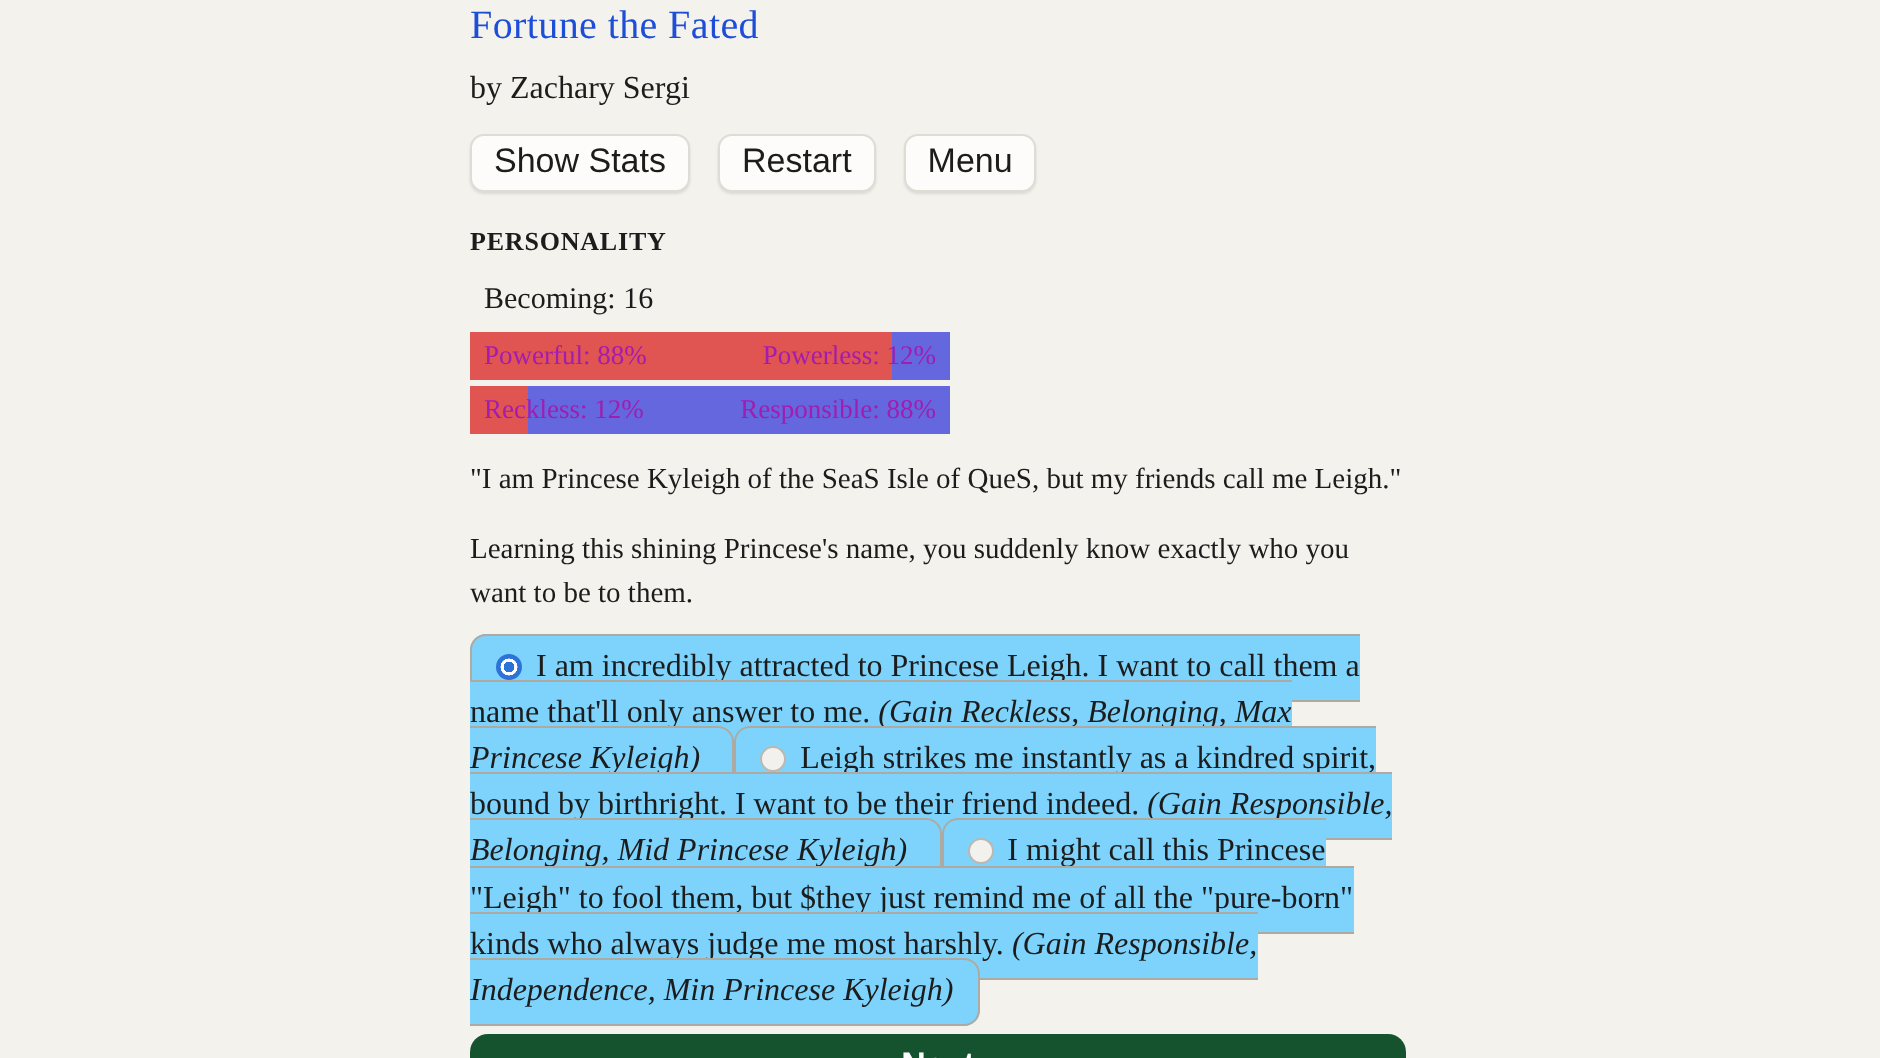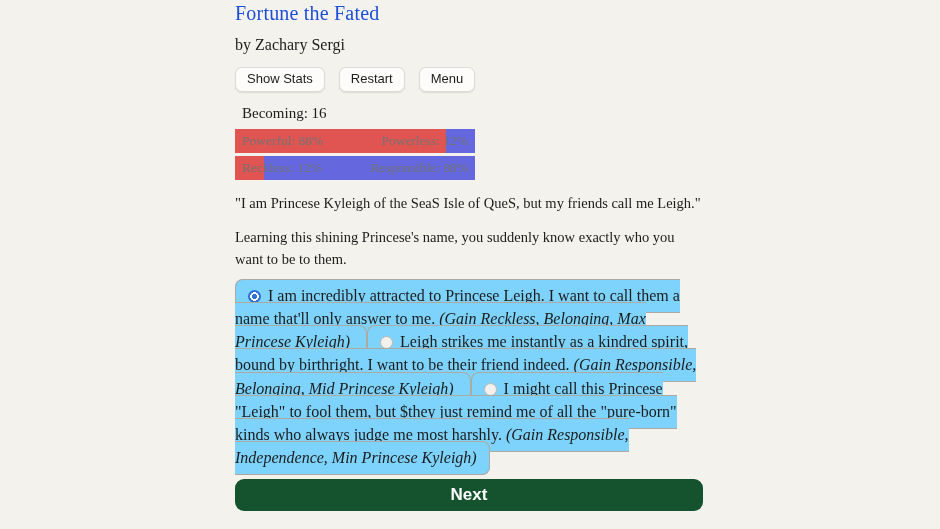--- a/index.html
+++ b/index.html
@@ -24,21 +24,21 @@
     margin-top:11px;
     font-size:16px;
   }
   .toolbar {
     margin-top:13px;
     display:flex;
     gap:14px;
   }
   .tb-btn {
     font-family:"Liberation Sans", sans-serif;
-    font-size:13px;
+    font-size:17px;
     color:#1c1c1c;
     background:#fdfcfa;
     border:1px solid #e0dcd5;
     border-radius:7px;
     padding:3px 11px 4px;
     box-shadow:0 1px 1.5px rgba(0,0,0,.10);
     cursor:pointer;
     line-height:1.2;
     text-align:center;
   }
@@ -65,21 +65,21 @@
   .bar .seg { position:absolute; top:0; bottom:0; }
   .bar .seg.left  { left:0;  background:#e05452; }
   .bar .seg.right { right:0; background:#6467dd; }
   .bar .labels {
     position:relative;
     height:100%;
     display:flex;
     justify-content:space-between;
     align-items:center;
     padding:8px 7px;
-    color:#737373;
+    color:#a21caf;
     font-size:13.5px;
   }
   .para { margin-top:13px; font-size:14.5px; line-height:1.5; }
   .choices { margin-top:13px; }
   .choice {
     background:#7dd3fc;
     border:1px solid #aeaaa2;
     border-radius:8px;
     padding:7px 12px 8px;
     margin-bottom:3px;
@@ -126,20 +126,21 @@
 
   <h1 class="title">Fortune the Fated</h1>
   <div class="byline">by Zachary Sergi</div>
 
   <div class="toolbar">
     <button class="tb-btn">Show Stats</button>
     <button class="tb-btn">Restart</button>
     <button class="tb-btn">Menu</button>
   </div>
 
+  <div class="section-title">PERSONALITY</div>
 
   <div class="stats">
     <div class="plain-stat">Becoming: 16</div>
 
     <div class="bar">
       <div class="seg left" style="width: 88%;"></div>
       <div class="seg right" style="width: 12%;"></div>
       <div class="labels">
         <span>Powerful: 88%</span>
         <span>Powerless: 12%</span>

